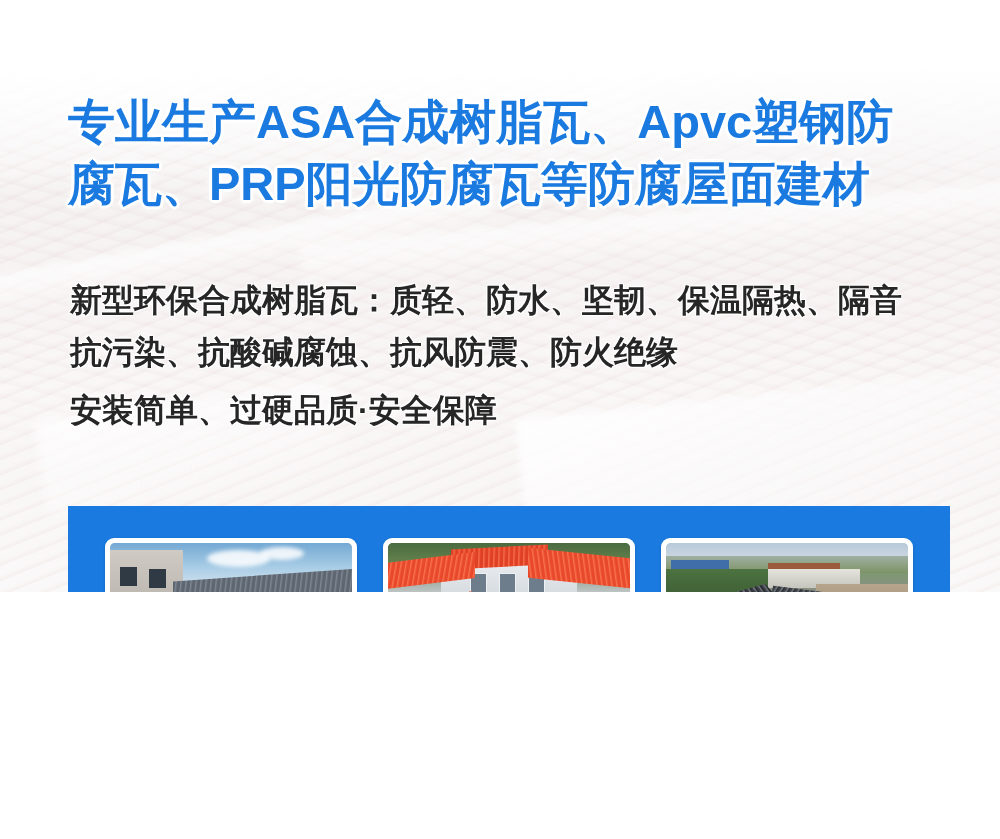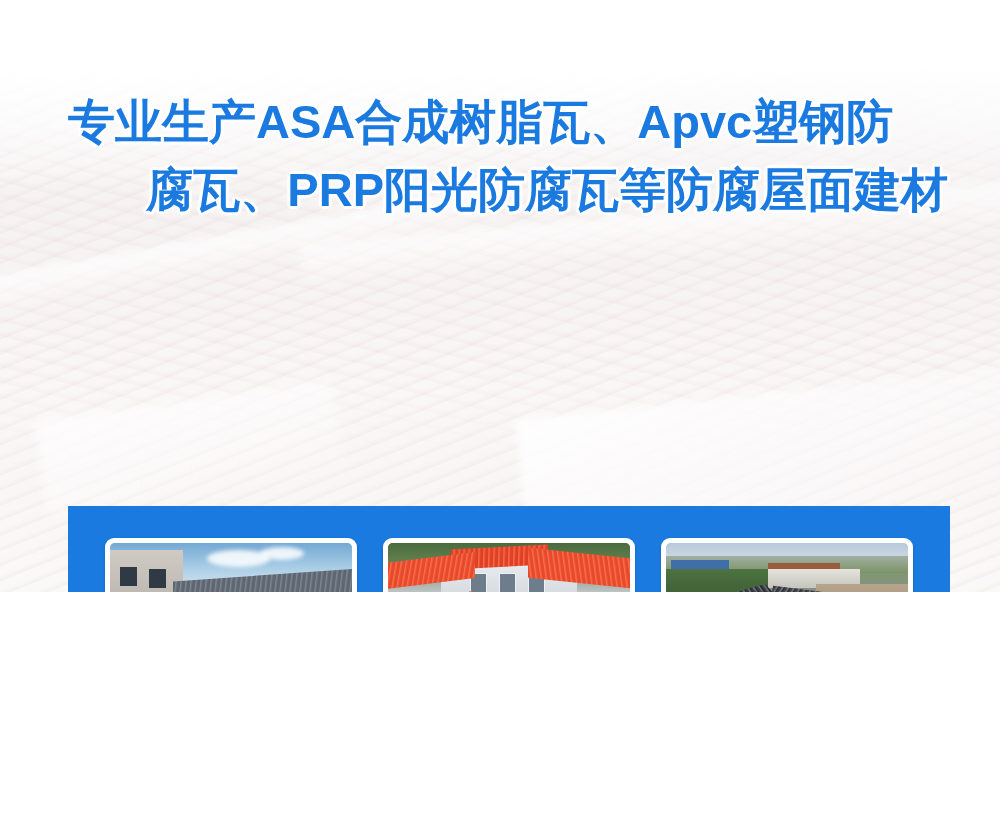--- a/index.html
+++ b/index.html
@@ -120,21 +120,21 @@
     color: #1a7ae0;
     letter-spacing: 0px;
     white-space: nowrap;
     text-shadow:
       -2px -2px 0 #ffffff,  2px -2px 0 #ffffff,
       -2px  2px 0 #ffffff,  2px  2px 0 #ffffff,
       -3px  0   0 #ffffff,  3px  0   0 #ffffff,
        0   -3px 0 #ffffff,  0    3px 0 #ffffff,
        0 0 12px rgba(255,255,255,.95);
   }
-  .title-line.l2 { margin-top: 8px; text-align: right; }
+  .title-line.l2 { margin-top: 2px; }
 
   .subtitle-block {
     position: absolute;
     left: 70px;
     top: 274px;
     width: 900px;
   }
   .sub-line {
     font-size: 32px;
     line-height: 52px;
@@ -379,20 +379,25 @@
   <div class="bg-layer bg-wash"></div>
   <div class="bg-layer bg-top-fade"></div>
 
   <div class="content">
 
     <div class="title-block">
       <div class="title-line l1">专业生产ASA合成树脂瓦、Apvc塑钢防</div>
       <div class="title-line l2">腐瓦、PRP阳光防腐瓦等防腐屋面建材</div>
     </div>
 
+    <div class="subtitle-block">
+      <div class="sub-line l1">新型环保合成树脂瓦：质轻、防水、坚韧、保温隔热、隔音</div>
+      <div class="sub-line l2">抗污染、抗酸碱腐蚀、抗风防震、防火绝缘</div>
+      <div class="sub-line l3">安装简单、过硬品质·安全保障</div>
+    </div>
 
     <div class="gallery-panel">
 
       <div class="photo-frame">
         <div class="photo ph1">
           <div class="sky"></div>
           <div class="cloud c1"></div>
           <div class="cloud c2"></div>
           <div class="bldgL"></div>
           <div class="winL w1"></div>

